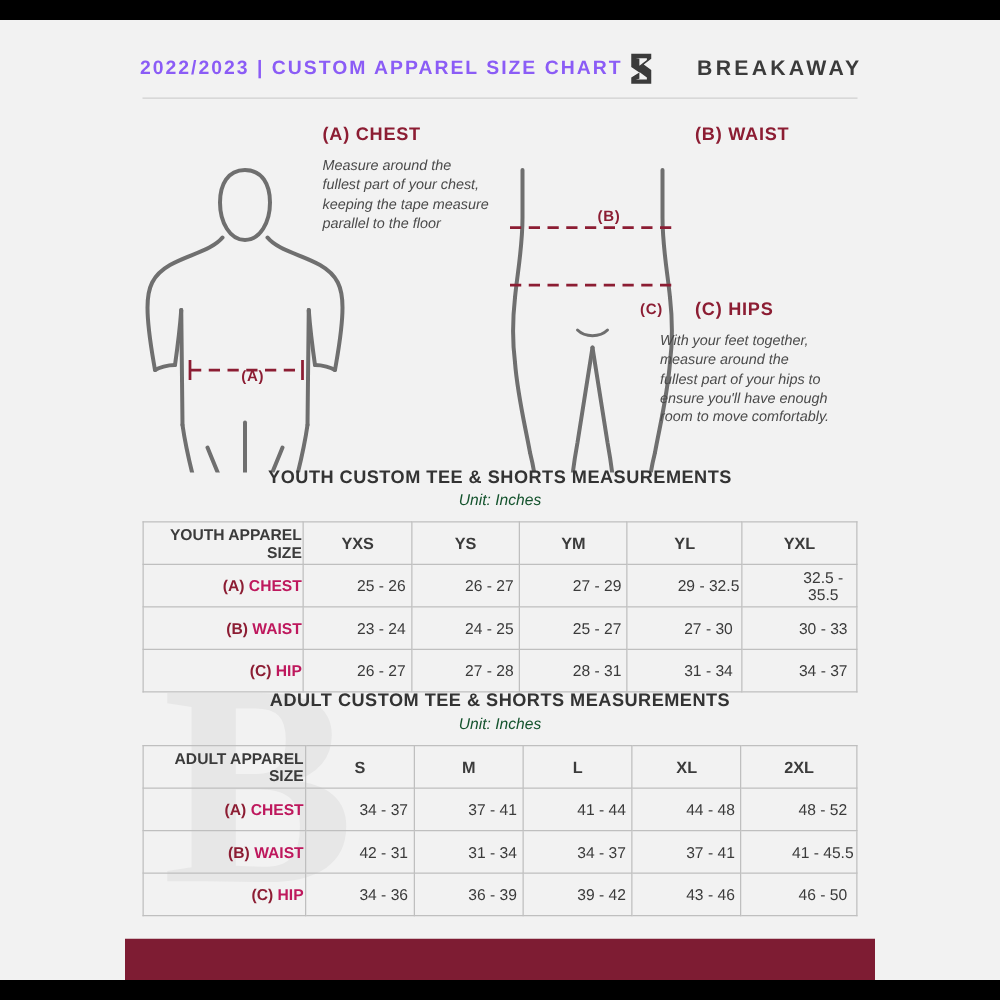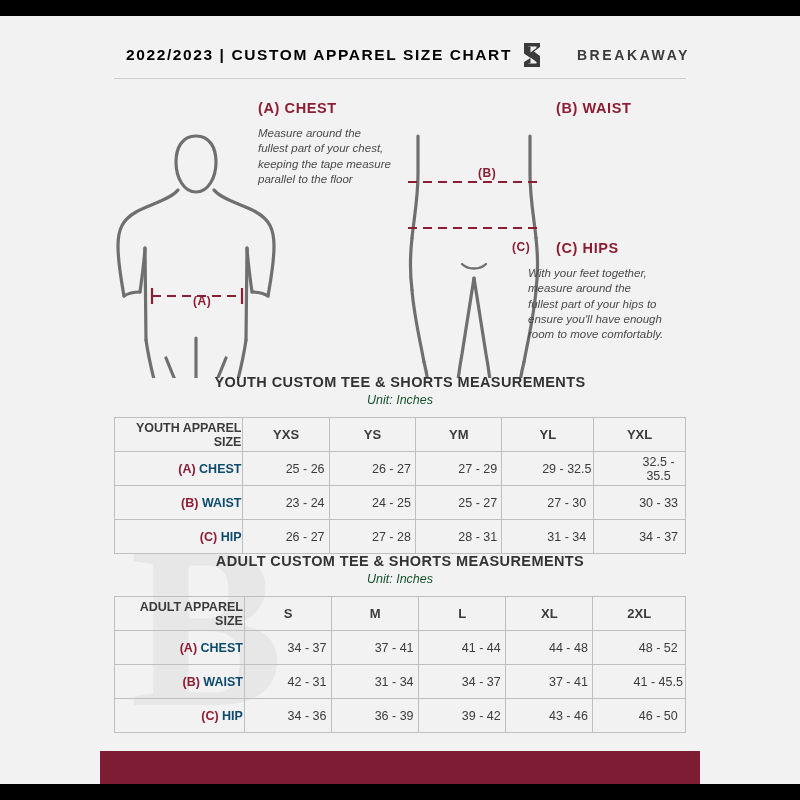--- a/index.html
+++ b/index.html
@@ -41,42 +41,42 @@
   
   .header {
     position: absolute;
     left: 0;
     top: 0;
     width: 800px;
     height: 62px;
   }
   .header-title {
     position: absolute;
-    left: 126px;
+    left: 112px;
     top: 30px;
     font-size: 15.5px;
     font-weight: bold;
     letter-spacing: 1.6px;
-    color: #000000;
+    color: #8b5cf6;
   }
   .brand {
     position: absolute;
     right: 110px;
     top: 26px;
     display: flex;
     align-items: center;
     gap: 10px;
   }
   .brand-mark {
     width: 22px;
     height: 26px;
     position: relative;
   }
   .brand-name {
-    font-size: 14px;
+    font-size: 17px;
     font-weight: bold;
     letter-spacing: 2.6px;
     color: #3b3b3b;
     padding-left: 24px;
   }
   .header-rule {
     position: absolute;
     left: 114px;
     top: 62px;
     width: 572px;
@@ -145,21 +145,21 @@
     padding-left: 14px;
     width: 172px;
     font-weight: bold;
   }
   table.size th.colhead {
     font-weight: bold;
     font-size: 13px;
   }
   table.size td.val { width: 80px; padding-left: 39px; }
   .lbl { color: #8c1d33; font-weight: bold; }
-  .lbl-dark { color: #0c4a6e; font-weight: bold; }
+  .lbl-dark { color: #be185d; font-weight: bold; }
   
   .footer-bar {
     position: absolute;
     left: 100px;
     top: 735px;
     width: 600px;
     height: 33px;
     background: #7e1c33;
   }
 </style>

